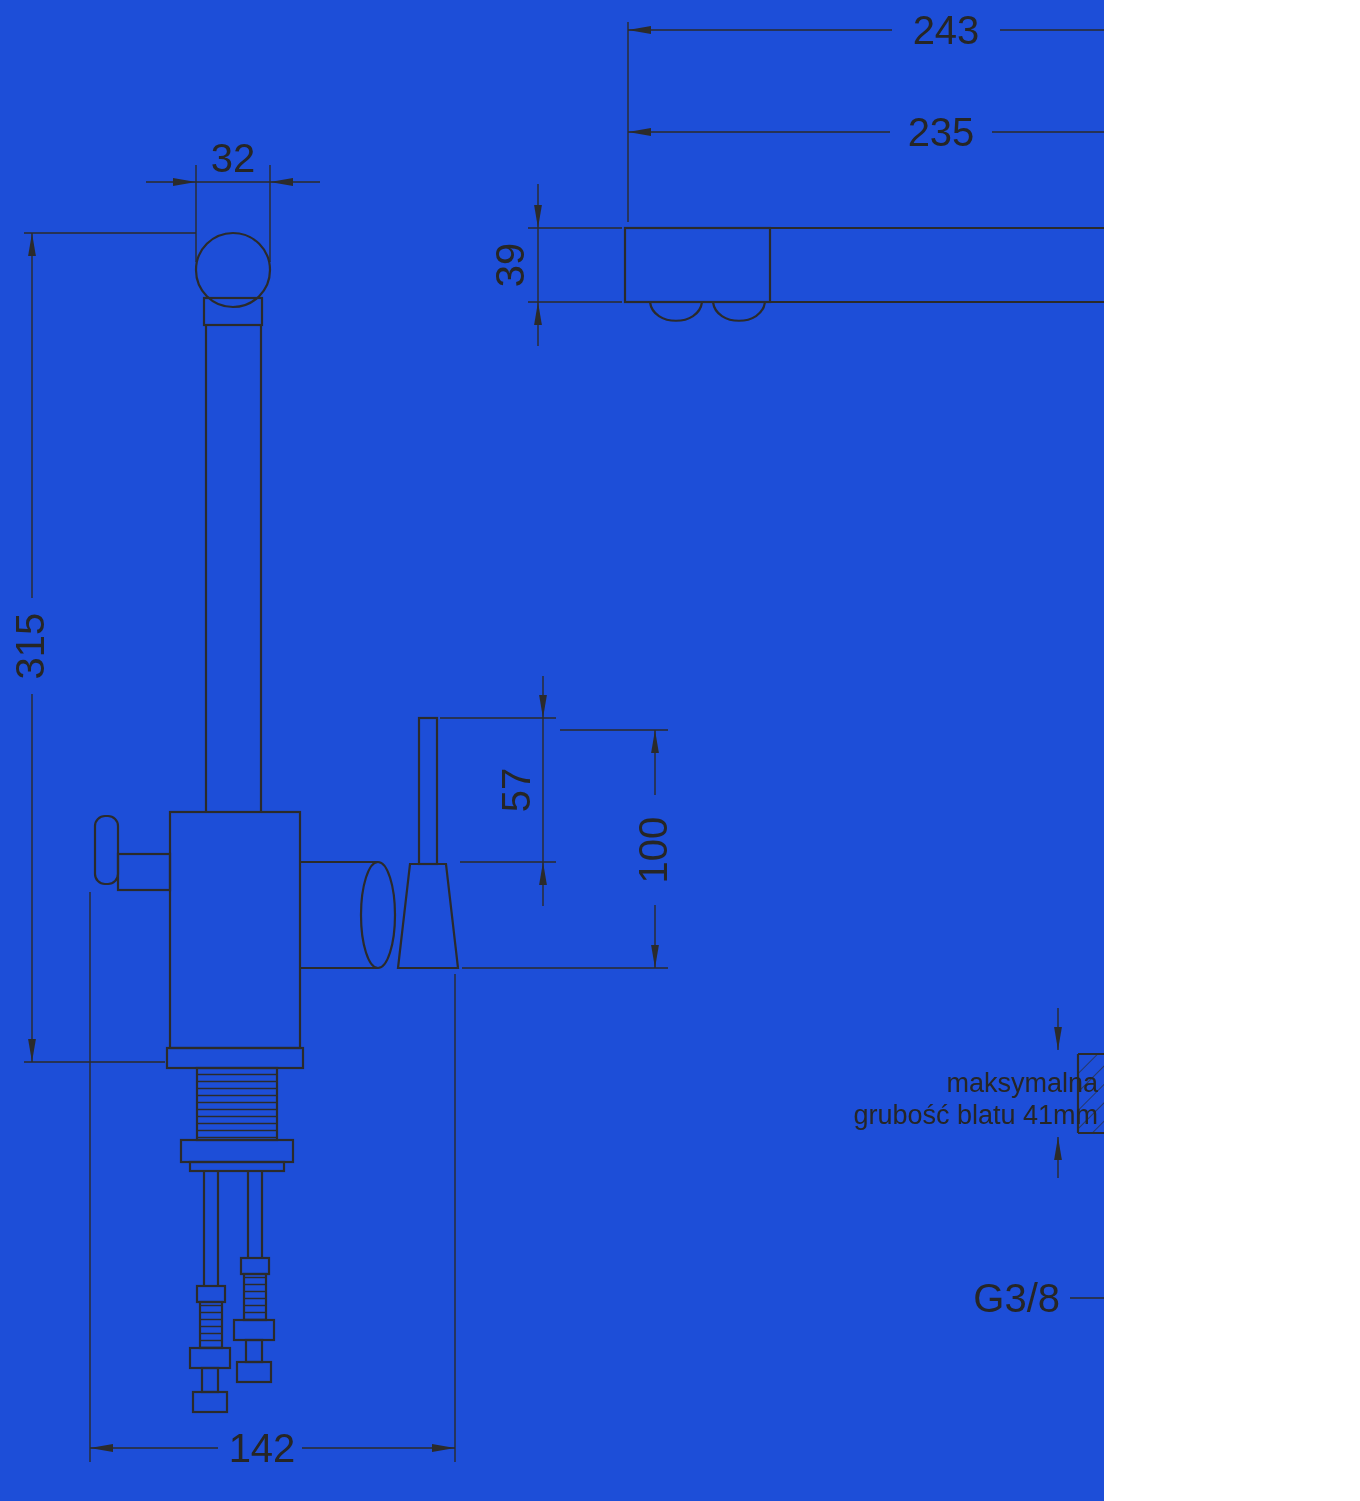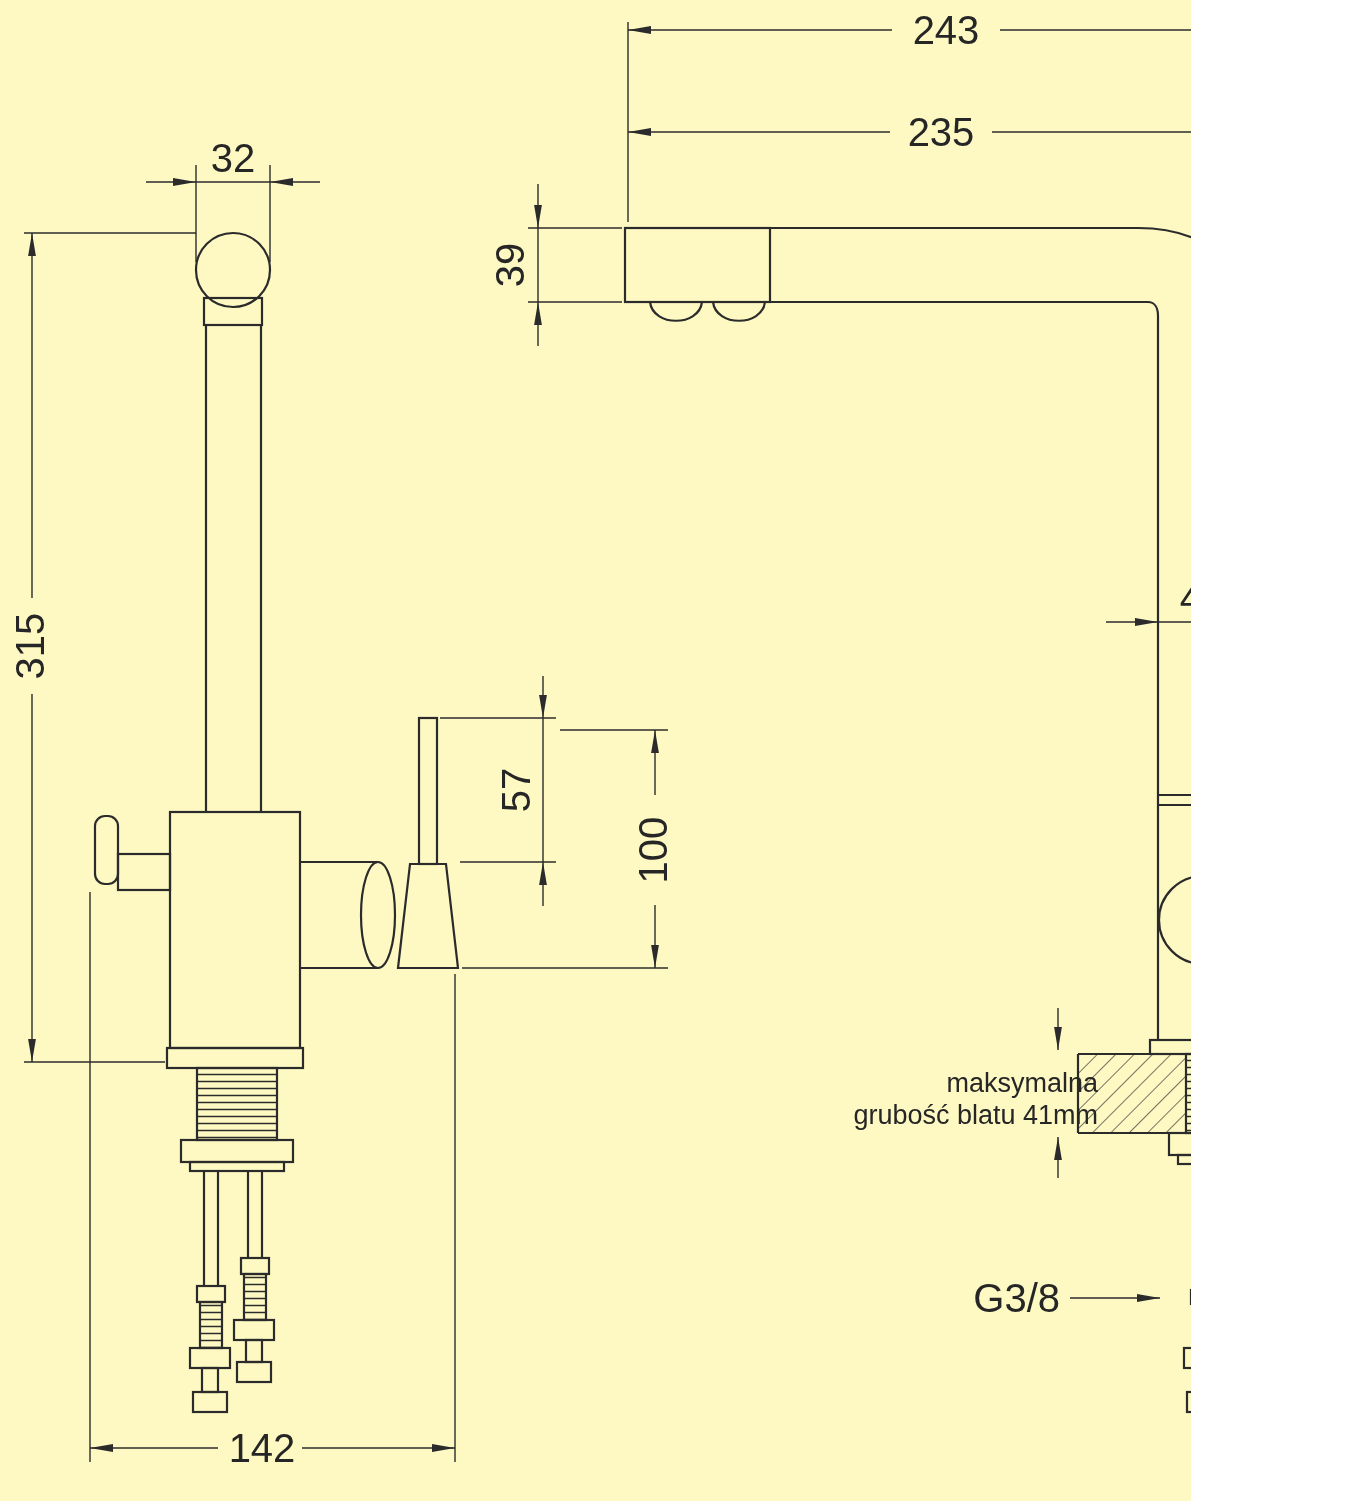--- a/index.html
+++ b/index.html
@@ -1,16 +1,16 @@
 <!DOCTYPE html>
 <html><head>
 <meta charset="utf-8">
 <style>
   html,body{margin:0;padding:0;background:#ffffff;}
-  .stage{position:relative;width:1191px;height:1501px;background:#fef9c3;overflow:hidden;}
+  .stage{position:relative;width:1104px;height:1501px;background:#1d4ed8;overflow:hidden;}
   svg{display:block;}
   text{font-family:"Liberation Sans", sans-serif;}
   .dim-text{font-size:40px;fill:#262626;}
   .note-text{font-size:27px;fill:#262626;}
 </style>
 </head>
 <body>
 
 <div class="stage">
 <svg viewBox="0 0 1360 1501" width="1360" height="1501" xmlns="http://www.w3.org/2000/svg">

